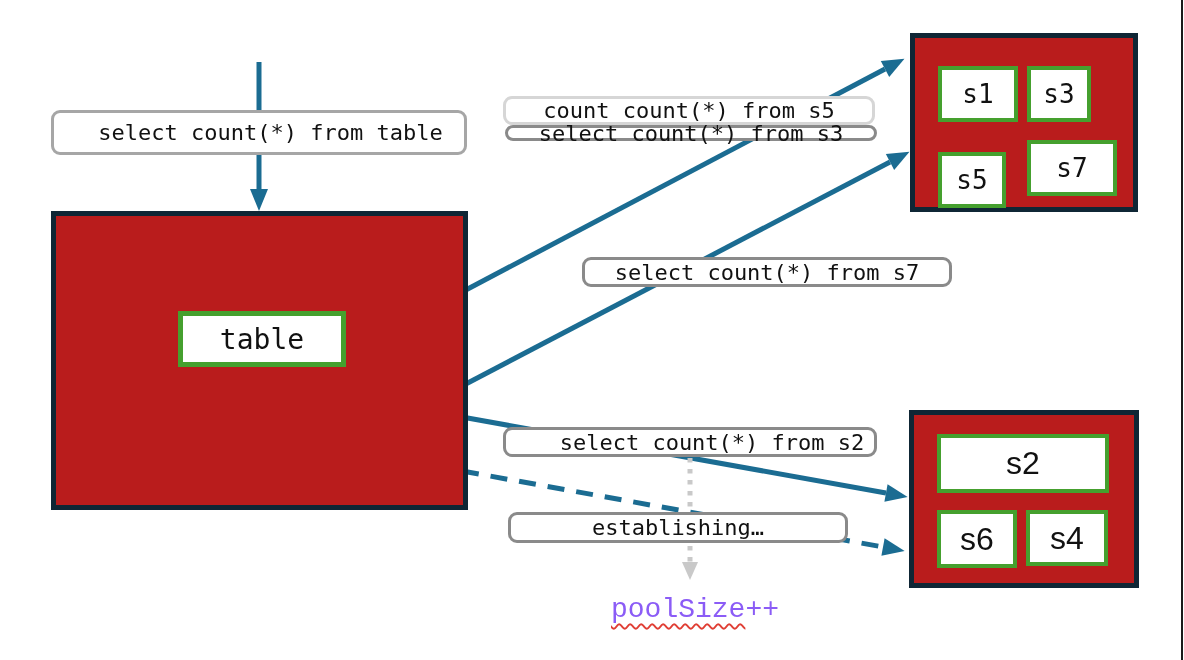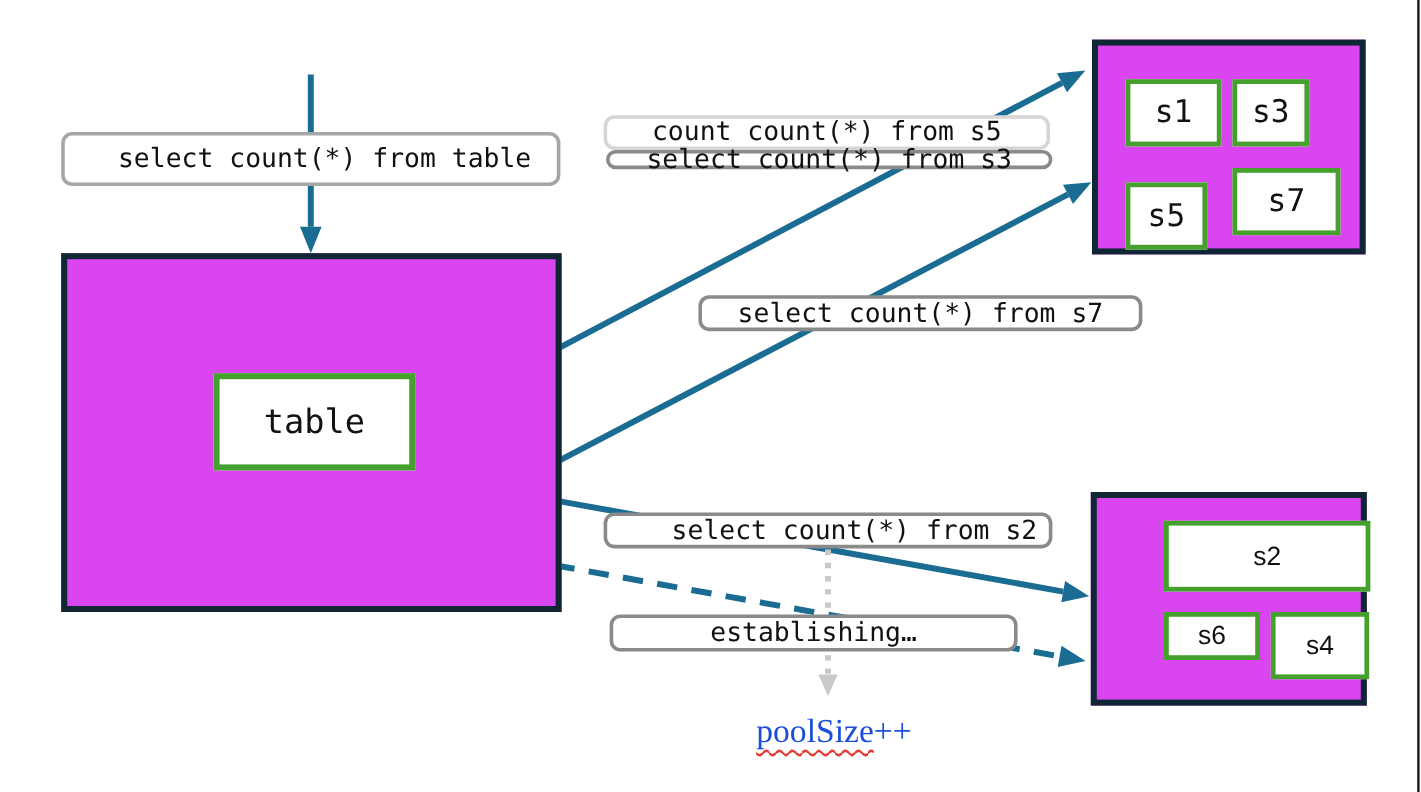--- a/index.html
+++ b/index.html
@@ -6,31 +6,31 @@
   #stage{position:relative;width:1184px;height:660px;background:#ffffff;overflow:hidden;
          font-family:"DejaVu Sans Mono",monospace;}
   svg#wires{position:absolute;left:0;top:0;z-index:1;}
   
   .pill{position:absolute;z-index:3;background:#ffffff;border:3px solid #8a8a8a;border-radius:9px;
         display:flex;align-items:center;justify-content:center;
         font-size:22px;color:#111;white-space:nowrap;box-sizing:border-box;}
   .pill.light{border-color:#d6d6d6;}
   .pill.mid{border-color:#a6a6a6;}
   
-  .teal-box{position:absolute;z-index:2;background:#d946ef;border:5px solid #0f2635;box-sizing:border-box;padding-left:36px;}
+  .teal-box{position:absolute;z-index:2;background:#b91c1c;border:5px solid #0f2635;box-sizing:border-box;padding-left:36px;}
   .shard{position:absolute;background:#ffffff;border:4px solid #45a02e;box-sizing:border-box;
          display:flex;align-items:center;justify-content:center;color:#111;}
   .shard.mono{font-family:"DejaVu Sans Mono",monospace;font-size:26px;}
-  .shard.sans{font-family:"Liberation Sans",sans-serif;font-size:22px;margin-left:33px;}
+  .shard.sans{font-family:"Liberation Sans",sans-serif;font-size:32px;}
   .table-label{position:absolute;background:#ffffff;border:5px solid #45a02e;box-sizing:border-box;
          display:flex;align-items:center;justify-content:center;
          font-size:28px;color:#111;}
   
-  .poolsize{position:absolute;z-index:2;font-family:Liberation Serif, serif;
-            font-size:28px;color:#1d4ed8;text-align:center;}
+  .poolsize{position:absolute;z-index:2;font-family:Liberation Mono, monospace;
+            font-size:28px;color:#8b5cf6;text-align:center;}
   .squiggle{text-decoration-line:underline;text-decoration-style:wavy;
             text-decoration-color:#e03e34;text-decoration-thickness:2px;text-underline-offset:6px;}
   .edge-line{position:absolute;z-index:4;background:#1a1a1a;}
 </style>
 </head>
 <body>
 
 <div id="stage">
 
   <svg id="wires" width="1184" height="660" viewBox="0 0 1184 660">
@@ -46,42 +46,42 @@
     <line x1="462" y1="292" x2="885" y2="69" stroke="#1b6c92" stroke-width="5" marker-end="url(#headTeal)"></line>
     <line x1="462" y1="386" x2="890" y2="162" stroke="#1b6c92" stroke-width="5" marker-end="url(#headTeal)"></line>
     <line x1="462" y1="417" x2="886" y2="493" stroke="#1b6c92" stroke-width="5" marker-end="url(#headTeal)"></line>
     <line x1="462" y1="471" x2="883" y2="547" stroke="#1b6c92" stroke-width="5" stroke-dasharray="17 12" marker-end="url(#headTeal)"></line>
     <line x1="690" y1="458" x2="690" y2="562" stroke="#c9c9c9" stroke-width="5" stroke-dasharray="4.5 6.5" marker-end="url(#headGray)"></line>
   </svg>
 
   <div class="pill mid" style="left:51px;top:110px;width:416px;height:45px;padding-left:23px;">select count(*) from table</div>
 
   <div class="teal-box" style="left:51px;top:211px;width:417px;height:299px;">
-    <div class="table-label" style="left:122px;top:95px;width:168px;height:81px;">table</div>
+    <div class="table-label" style="left:122px;top:95px;width:168px;height:56px;">table</div>
   </div>
 
   <div class="pill light" style="left:503px;top:96px;width:372px;height:29px;">count count(*) from s5</div>
   <div class="pill" style="left:505px;top:125px;width:372px;height:16px;">select count(*) from s3</div>
 
-  <div class="pill" style="left:582px;top:246px;width:370px;height:30px;">select count(*) from s7</div>
+  <div class="pill" style="left:582px;top:257px;width:370px;height:30px;">select count(*) from s7</div>
 
   <div class="pill" style="left:503px;top:427px;width:374px;height:30px;padding-left:44px;">select count(*) from s2</div>
 
   <div class="pill" style="left:508px;top:512px;width:340px;height:31px;">establishing…</div>
 
   <div class="teal-box" style="left:910px;top:33px;width:228px;height:179px;">
     <div class="shard mono" style="left:23px;top:28px;width:80px;height:56px;">s1</div>
     <div class="shard mono" style="left:112px;top:28px;width:64px;height:56px;">s3</div>
     <div class="shard mono" style="left:23px;top:114px;width:68px;height:56px;">s5</div>
     <div class="shard mono" style="left:112px;top:102px;width:90px;height:56px;">s7</div>
   </div>
 
   <div class="teal-box" style="left:909px;top:410px;width:230px;height:178px;">
     <div class="shard sans" style="left:23px;top:19px;width:172px;height:59px;">s2</div>
-    <div class="shard sans" style="left:23px;top:95px;width:80px;height:40px;">s6</div>
+    <div class="shard sans" style="left:23px;top:95px;width:80px;height:58px;">s6</div>
     <div class="shard sans" style="left:112px;top:95px;width:82px;height:56px;">s4</div>
   </div>
 
   <div class="poolsize" style="left:600px;top:594px;width:190px;">
     <span class="squiggle">poolSize</span><span>++</span>
   </div>
 
   <div class="edge-line" style="left:1181px;top:0px;width:2px;height:660px;"></div>
 
 </div>

